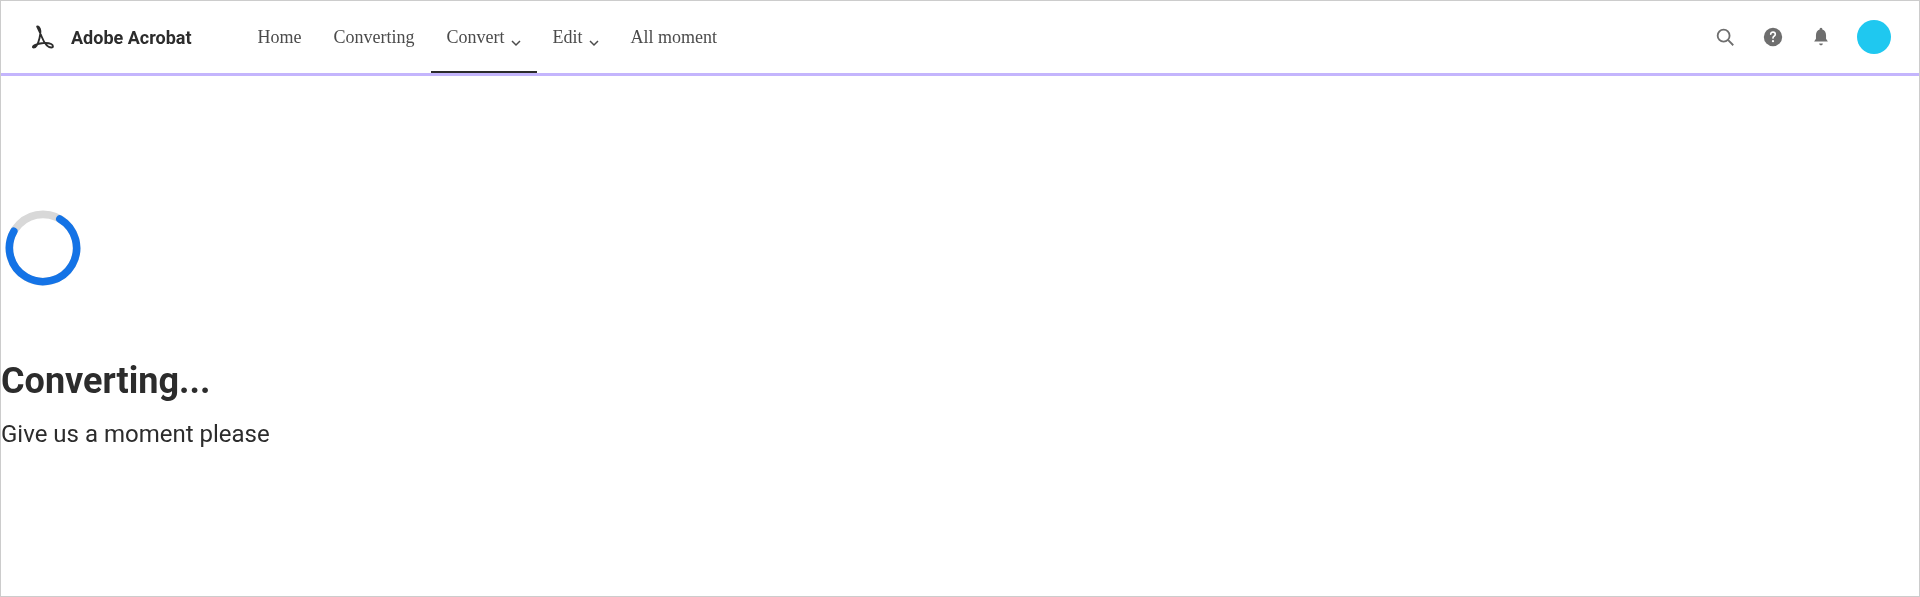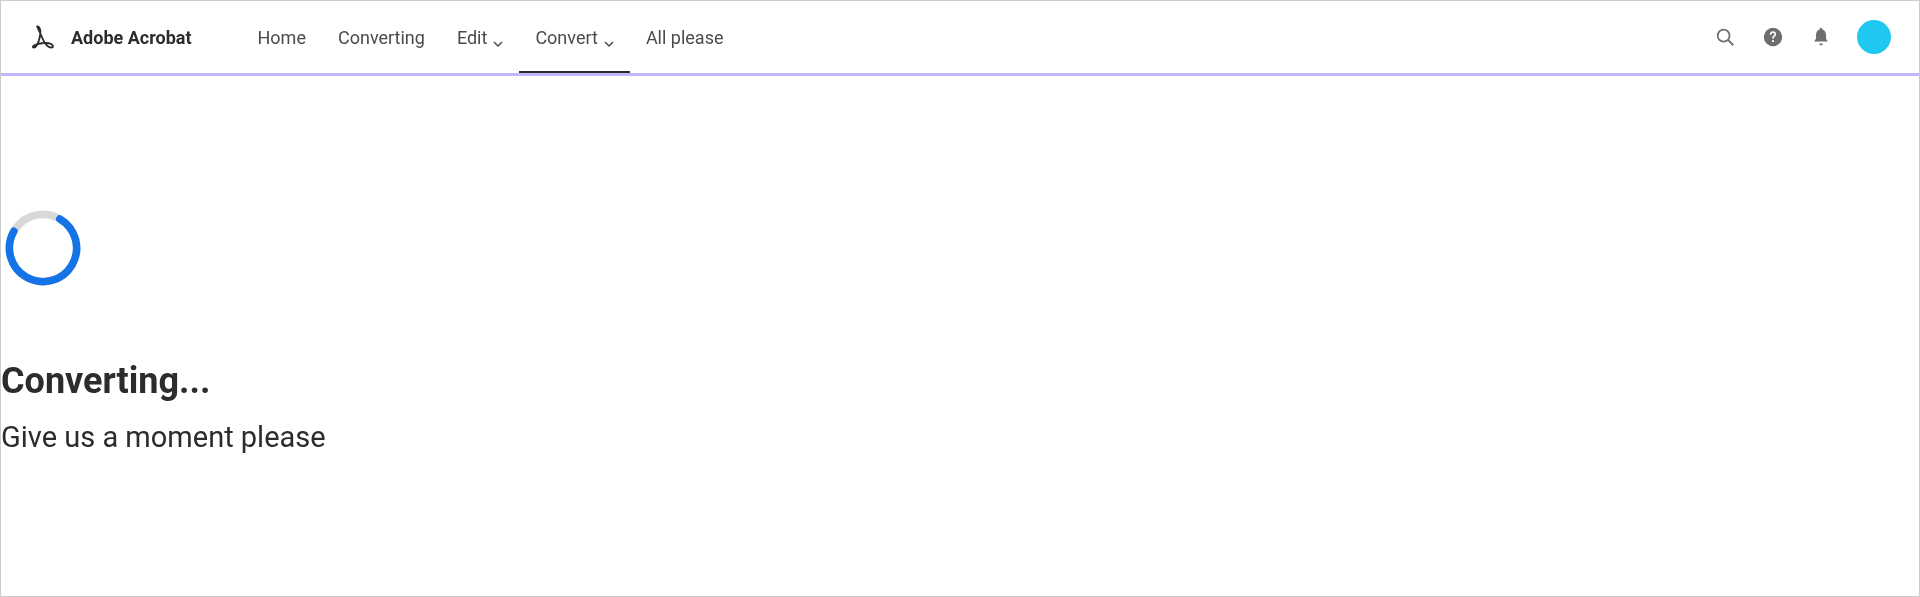--- a/index.html
+++ b/index.html
@@ -41,20 +41,21 @@
       font-size: 18px;
       font-weight: 700;
       color: #2c2c2c;
     }
     
     .nav {
       display: flex;
       align-items: center;
       gap: 0;
       height: 100%;
+      font-family: Liberation Serif, serif;
     }
     
     .nav-item {
       display: flex;
       align-items: center;
       height: 100%;
       padding: 0 16px;
       font-size: 18px;
       color: #4b4b4b;
       cursor: pointer;
@@ -115,21 +116,21 @@
     }
     
     .status-title {
       font-size: 36px;
       font-weight: 700;
       color: #2c2c2c;
       margin-bottom: 18px;
     }
     
     .status-subtitle {
-      font-size: 29px;
+      font-size: 24px;
       color: #2c2c2c;
       font-weight: 400;
     }
   </style>
 </head>
 <body>
 
 <div class="header">
   <div class="logo-section">
     <span class="acrobat-logo">
@@ -139,39 +140,39 @@
     </span>
     <span class="product-name">Adobe Acrobat</span>
   </div>
 
   <nav class="nav">
     <div class="nav-item">
       <span>Home</span>
     </div>
     <div class="nav-item">
       <span>Converting</span>
-    </div>
-    <div class="nav-item">
-      <span>Edit</span>
-      <span class="chevron">
-        <svg viewBox="0 0 10 10" width="10" height="10">
-            <path d="M1 3 L5 7 L9 3" fill="none" stroke="#4b4b4b" stroke-width="1.5"></path>
-          </svg>
-      </span>
     </div>
     <div class="nav-item active">
       <span>Convert</span>
       <span class="chevron">
         <svg viewBox="0 0 10 10" width="10" height="10">
             <path d="M1 3 L5 7 L9 3" fill="none" stroke="#4b4b4b" stroke-width="1.5"></path>
           </svg>
       </span>
     </div>
     <div class="nav-item">
-      <span>All please</span>
+      <span>Edit</span>
+      <span class="chevron">
+        <svg viewBox="0 0 10 10" width="10" height="10">
+            <path d="M1 3 L5 7 L9 3" fill="none" stroke="#4b4b4b" stroke-width="1.5"></path>
+          </svg>
+      </span>
+    </div>
+    <div class="nav-item">
+      <span>All moment</span>
     </div>
   </nav>
 
   <div class="header-right">
     <span class="icon-btn">
       <svg viewBox="0 0 24 24" width="22" height="22" fill="none" stroke="#6e6e6e" stroke-width="2">
         <circle cx="10.5" cy="10.5" r="6.5"></circle>
         <line x1="15.5" y1="15.5" x2="21" y2="21"></line>
       </svg>
     </span>

